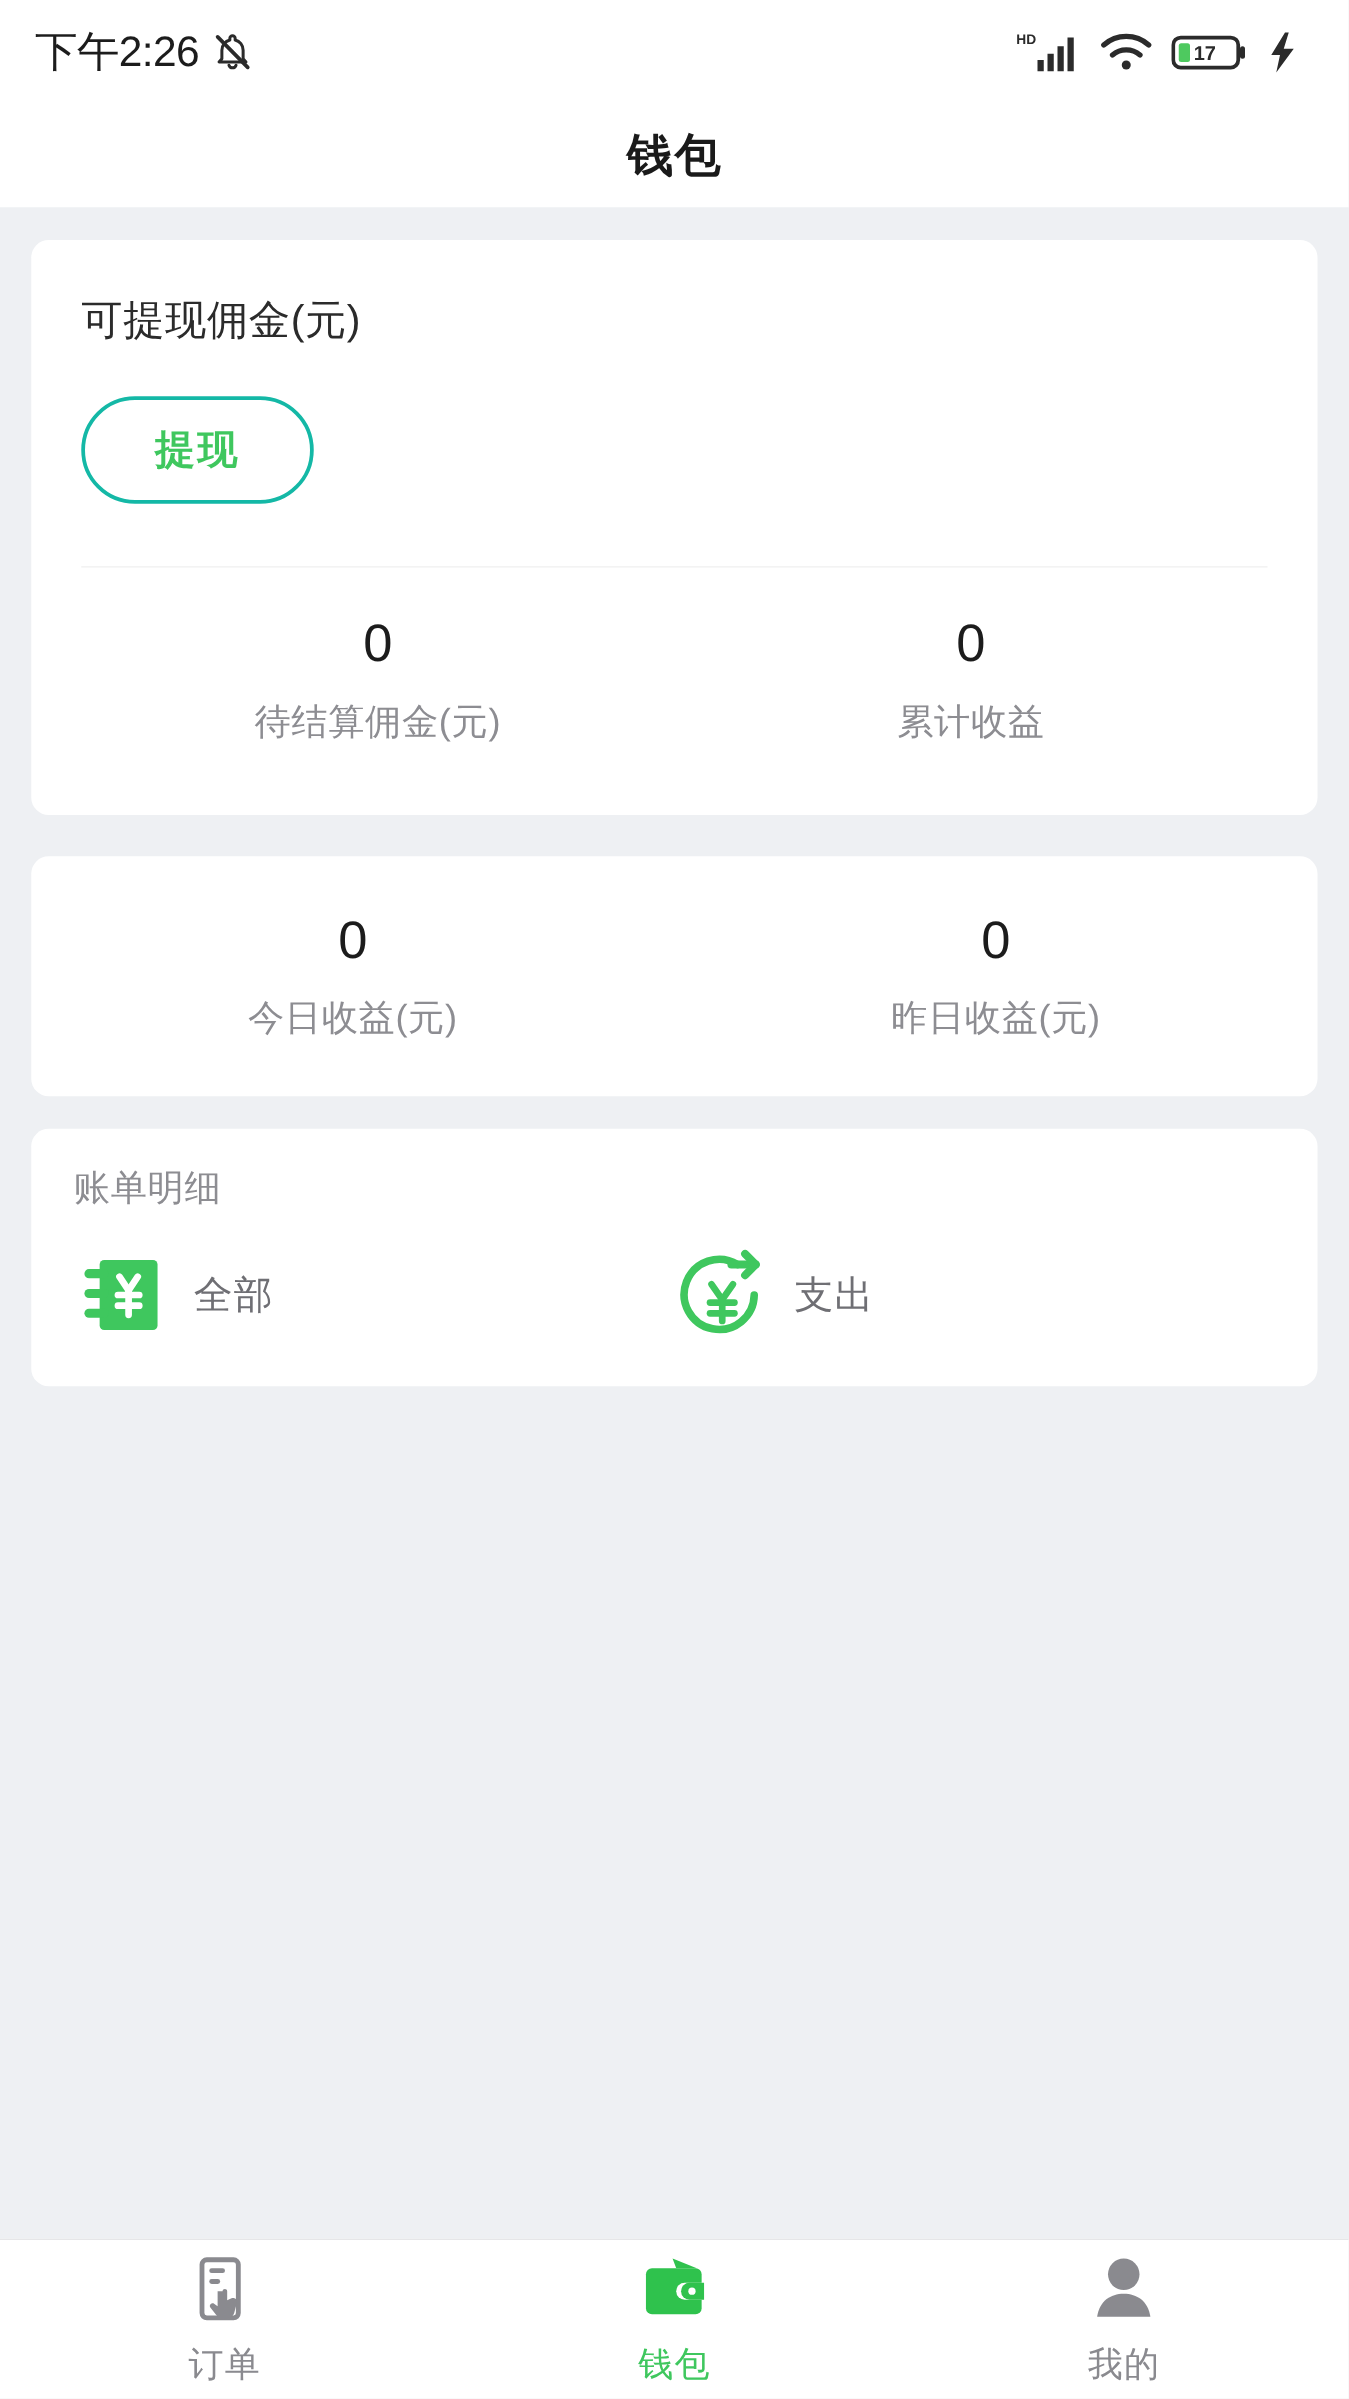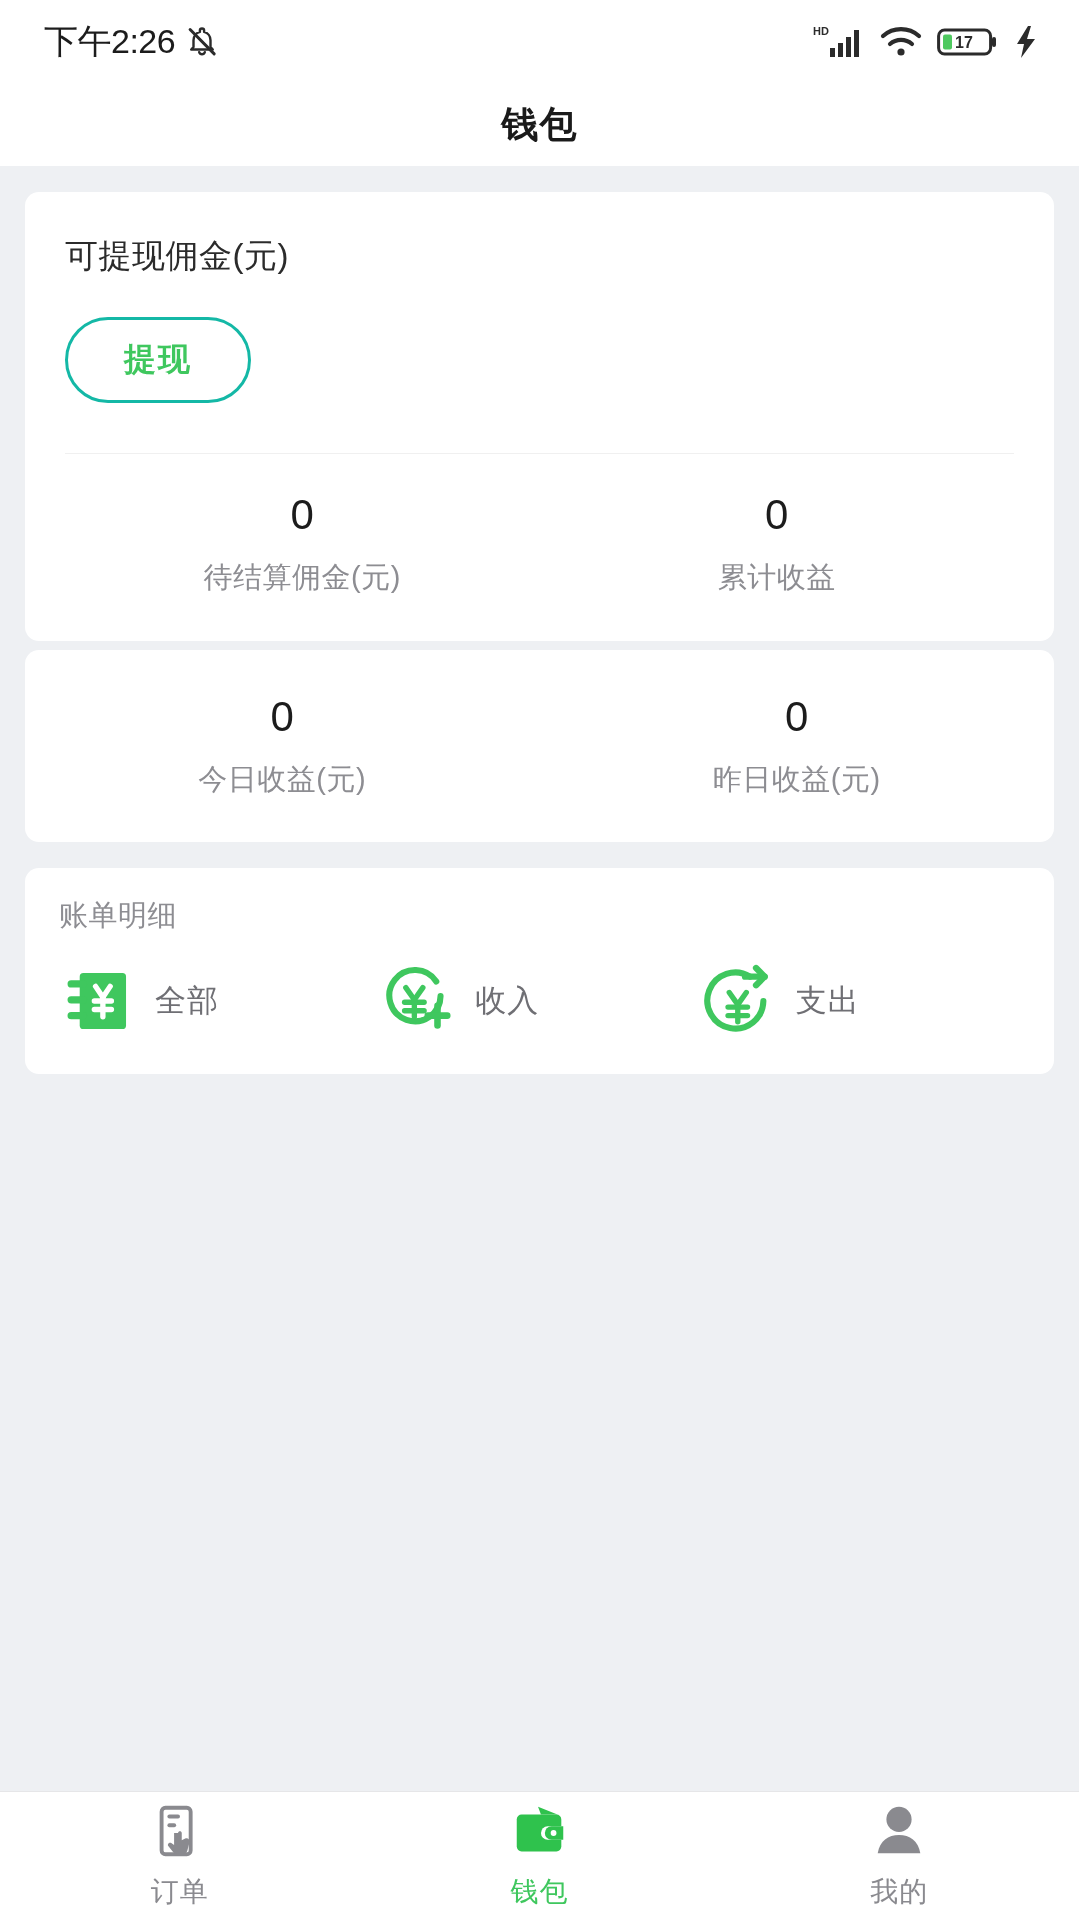--- a/index.html
+++ b/index.html
@@ -15,21 +15,21 @@
     position: relative;
   }
 
   
   .status-bar {
     height: 84px;
     background: #ffffff;
     display: flex;
     align-items: center;
     justify-content: space-between;
-    padding: 0 40px 0 44px;
+    padding: 0 40px 0 28px;
   }
   .status-left {
     display: flex;
     align-items: center;
     gap: 10px;
   }
   .status-time {
     font-size: 34px;
     letter-spacing: -0.5px;
     color: #1c1c1c;
@@ -64,21 +64,21 @@
     height: calc(1919px - 84px - 82px);
   }
 
   .card {
     background: #ffffff;
     border-radius: 14px;
     width: 100%;
   }
 
   
-  .card-balance { padding: 42px 40px 3px 40px; margin-bottom: 9px; }
+  .card-balance { padding: 42px 40px 14px 40px; margin-bottom: 33px; }
   .balance-label {
     font-size: 33px;
     color: #2b2b2b;
     letter-spacing: 0.5px;
   }
   .balance-row {
     display: flex;
     align-items: center;
     justify-content: space-between;
     margin-top: 38px;
@@ -292,39 +292,20 @@
               <path d="M42 20l-6 9"></path>
               <path d="M29 32h14"></path>
               <path d="M29 39h14"></path>
               <path d="M36 29v16"></path>
             </g>
           </svg>
         </span>
         <span class="bill-action-label">全部</span>
       </div>
 
-      <div class="bill-action">
-        <span>
-          <svg class="icon-svg" width="78" height="78" viewBox="0 0 64 64">
-            <path d="M47 16a21 21 0 1 0 3.5 12" stroke="#3fc75e" stroke-width="5" fill="none" stroke-linecap="round"></path>
-            <g fill="none" stroke="#3fc75e" stroke-width="4.4" stroke-linecap="round">
-              <path d="M22 21l7 10"></path>
-              <path d="M36 21l-7 10"></path>
-              <path d="M21 33h16"></path>
-              <path d="M21 40h16"></path>
-              <path d="M29 31v14"></path>
-            </g>
-            <g stroke="#3fc75e" stroke-width="5.4" stroke-linecap="round">
-              <path d="M48 36v16"></path>
-              <path d="M40 44h16"></path>
-            </g>
-          </svg>
-        </span>
-        <span class="bill-action-label">收入</span>
-      </div>
 
       <div class="bill-action">
         <span>
           <svg class="icon-svg" width="78" height="78" viewBox="0 0 64 64">
             <path d="M41 12a23 23 0 1 0 11 20" stroke="#3fc75e" stroke-width="5" fill="none" stroke-linecap="round"></path>
             <g fill="none" stroke="#3fc75e" stroke-width="4.4" stroke-linecap="round">
               <path d="M24 25l7 10"></path>
               <path d="M38 25l-7 10"></path>
               <path d="M23 37h16"></path>
               <path d="M23 44h16"></path>

